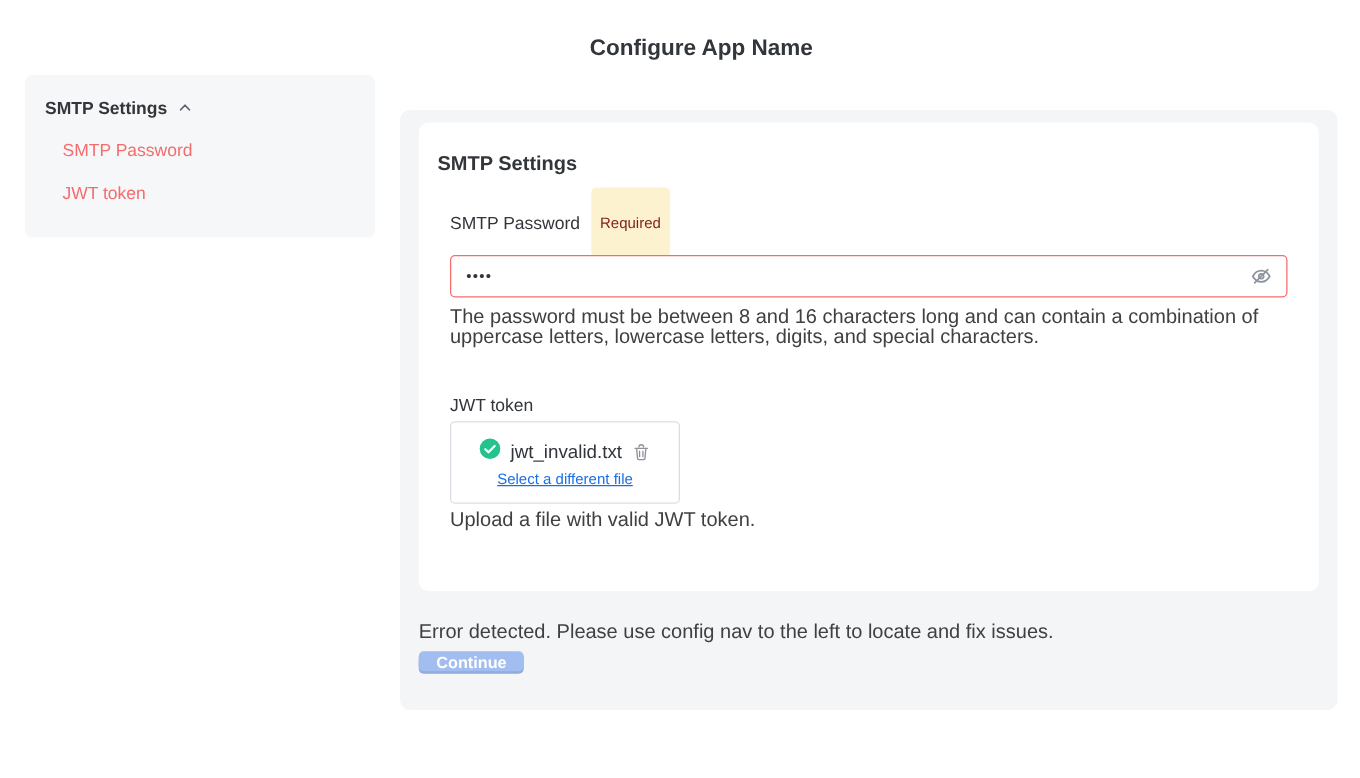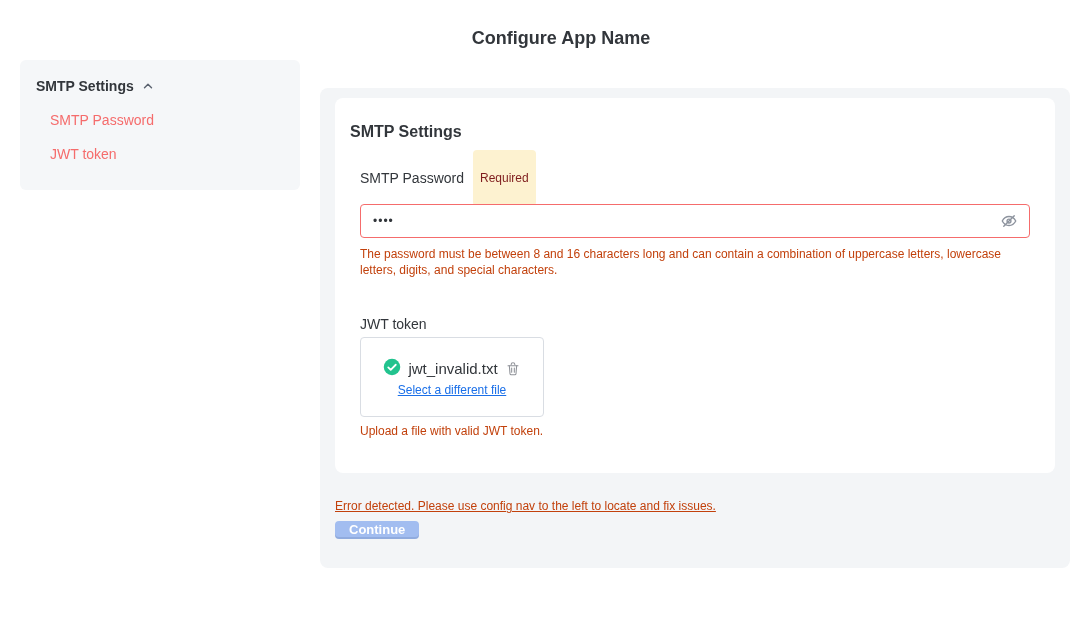--- a/index.html
+++ b/index.html
@@ -41,35 +41,35 @@
     background:#fdf2d0;color:#7f1d1d;font-size:12px;line-height:14px;
     padding:21px 7px;border-radius:4px;
   }
   .input-wrap{position:relative;height:34px;}
   .pw{
     width:100%;height:34px;box-sizing:border-box;border:1px solid #f56c6c;
     border-radius:4px;padding:0 40px 0 12px;font-size:12px;color:#32363b;
     letter-spacing:1px;font-family:inherit;outline:none;background:#fff;
   }
   .eye{position:absolute;right:12px;top:8px;width:18px;height:18px;cursor:pointer;}
-  .err{color:#c2410c;font-size:12px;line-height:16px;}
+  .err{color:#404040;font-size:16px;line-height:16px;}
   .helper{margin:8px 0 0;max-width:655px;}
   .jwt-label{margin-top:36px;font-size:14px;line-height:20px;color:#32363b;}
   .upload-label{margin-top:7px;font-size:14px;line-height:20px;color:#32363b;}
   .upload-box{
-    margin-top:3px;width:184px;height:80px;box-sizing:border-box;
+    margin-top:3px;width:184px;height:66px;box-sizing:border-box;
     border:1px solid #d9dde3;border-radius:4px;background:#fff;
     display:flex;flex-direction:column;align-items:center;justify-content:center;gap:3px;
   }
   .file-row{display:flex;align-items:center;gap:7px;}
   .fname{font-size:15px;color:#32363b;}
   .trash{cursor:pointer;display:flex;}
   .select-link{font-size:12px;color:#1a6fe8;text-decoration:underline;cursor:pointer;text-align:center;}
   .jwt-err{margin:6px 0 0;}
-  .footer-err{margin:25px 0 0 15px;text-decoration:underline;}
+  .footer-err{margin:25px 0 0 15px;}
   .continue{
     display:block;margin:7px 0 0 15px;min-width:80px;height:16px;padding:0 14px;
     background:#a2bdf0;color:#ffffff;font-weight:bold;font-size:13px;
     border:none;border-radius:4px;box-shadow:0 2px 0 #90abde;font-family:inherit;
   }
 </style>
 </head>
 <body>
 
 <h1 class="title">Configure App Name</h1>

